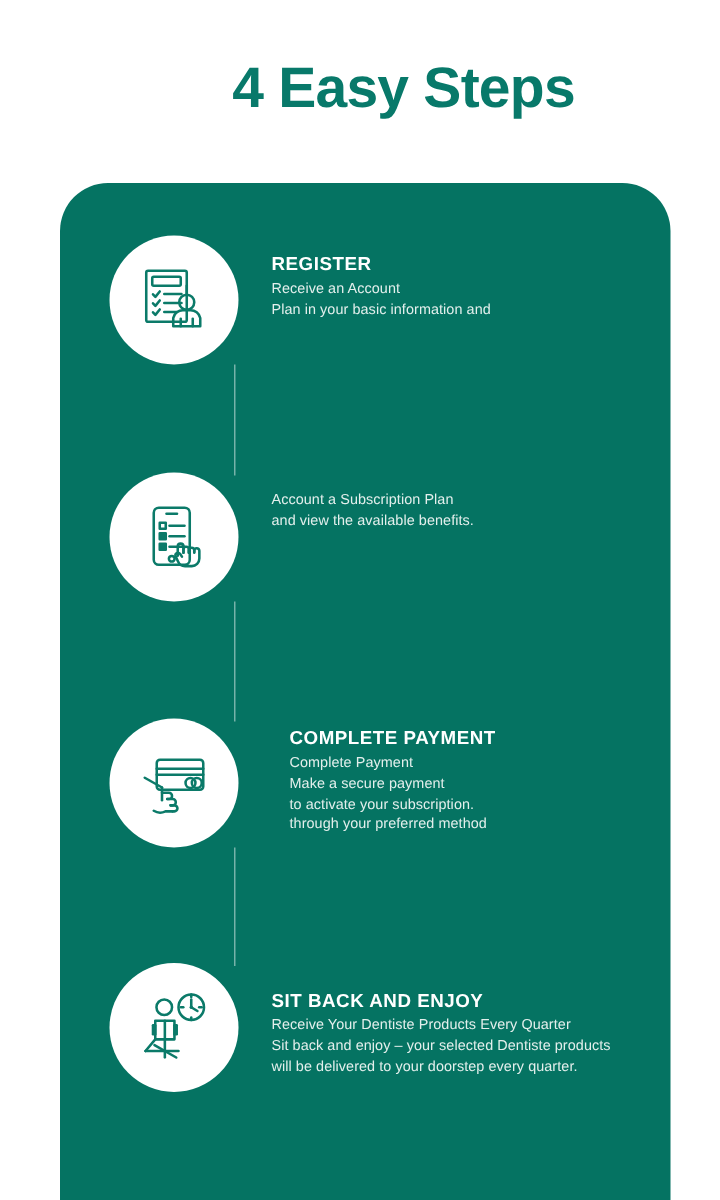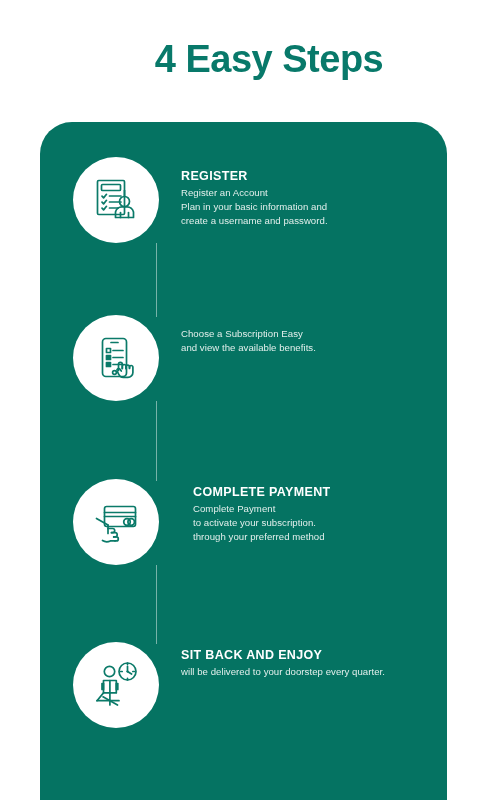--- a/index.html
+++ b/index.html
@@ -126,23 +126,22 @@
           <path d="M25.5 43.5 v-5.5 a6.6 6.6 0 0 1 6.6 -5.2 h4.8 a6.6 6.6 0 0 1 6.6 5.2 v5.5 z"></path>
           <line x1="30.5" y1="43.5" x2="30.5" y2="38.5"></line>
           <line x1="38.5" y1="43.5" x2="38.5" y2="38.5"></line>
           <line x1="34.5" y1="22.5" x2="34.5" y2="16.5"></line>
         </svg>
       </span>
     </div>
     <div class="step-text" style="top: 12px;">
       <div class="step-heading">REGISTER</div>
       <div class="step-body">
-        <span class="line">Register an Account</span>
+        <span class="line">Receive an Account</span>
         <span class="line">Plan in your basic information and</span>
-        <span class="line">create a username and password.</span>
       </div>
     </div>
   </div>
 
   <div class="step-row" style="top: 193px;">
     <div class="step-badge">
       <span>
         <svg width="52" height="52" viewBox="0 0 52 52" fill="none" stroke="#0b7a69" stroke-width="1.7" stroke-linecap="round" stroke-linejoin="round">
           <rect x="12.5" y="6.5" width="24" height="38" rx="3.4"></rect>
           <line x1="21" y1="10.5" x2="28" y2="10.5"></line>
@@ -155,21 +154,21 @@
           <line x1="23" y1="32.5" x2="33" y2="32.5"></line>
           <path d="M28.5 38.5 v-6.2 a1.9 1.9 0 0 1 3.8 0 v4.2"></path>
           <path d="M32.3 36.5 v-2.2 a1.8 1.8 0 0 1 3.6 0 v2.2"></path>
           <path d="M35.9 36.5 v-1.6 a1.8 1.8 0 0 1 3.6 0 v1.6"></path>
           <path d="M39.5 36 v-0.8 a1.7 1.7 0 0 1 3.4 0 v5.2 a5 5 0 0 1 -5 5 h-4.6 a5 5 0 0 1 -4.6 -3.1 l-1.6 -3.4 a1.7 1.7 0 0 1 2.9 -1.7 l1.3 1.9"></path>
         </svg>
       </span>
     </div>
     <div class="step-text" style="top: 12px;">
       <div class="step-body">
-        <span class="line">Choose a Subscription Easy</span>
+        <span class="line">Account a Subscription Plan</span>
         <span class="line">and view the available benefits.</span>
       </div>
     </div>
   </div>
 
   <div class="step-row" style="top: 357px;">
     <div class="step-badge">
       <span>
         <svg width="54" height="54" viewBox="0 0 54 54" fill="none" stroke="#0b7a69" stroke-width="1.7" stroke-linecap="round" stroke-linejoin="round">
           <rect x="15.5" y="11.5" width="31" height="20" rx="2.2"></rect>
@@ -183,20 +182,21 @@
           <path d="M22.5 37.7 h3.6 a2.1 2.1 0 0 1 0 4.2 h-1.4"></path>
           <path d="M24.7 41.9 h2.6 a2 2 0 0 1 0 4 h-1.3"></path>
           <path d="M13.5 45.5 a8 8 0 0 0 7.8 0.4 l4.7 0"></path>
         </svg>
       </span>
     </div>
     <div class="step-text" style="top: 6px; margin-left: 12px;">
       <div class="step-heading">COMPLETE PAYMENT</div>
       <div class="step-body">
         <span class="line">Complete Payment</span>
+        <span class="line">Make a secure payment</span>
         <span class="line">to activate your subscription.</span>
         <span class="line">through your preferred method</span>
       </div>
     </div>
   </div>
 
   <div class="step-row" style="top: 520px;">
     <div class="step-badge">
       <span>
         <svg width="54" height="54" viewBox="0 0 54 54" fill="none" stroke="#0b7a69" stroke-width="1.7" stroke-linecap="round" stroke-linejoin="round">
@@ -213,21 +213,23 @@
           <path d="M20.9 22.5 v12.4"></path>
           <path d="M13 25.5 h1.5 v6 h-1.5 z"></path>
           <path d="M27.3 25.5 h1.5 v6 h-1.5 z"></path>
           <path d="M14.5 34.9 l-6.5 7.8"></path>
           <path d="M20.9 34.9 v12"></path>
           <path d="M8 42.7 h22"></path>
           <path d="M14 38.8 l14.5 8.2"></path>
         </svg>
       </span>
     </div>
-    <div class="step-text" style="top: 6px;">
+    <div class="step-text" style="top: 18px;">
       <div class="step-heading">SIT BACK AND ENJOY</div>
       <div class="step-body">
+        <span class="line">Receive Your Dentiste Products Every Quarter</span>
+        <span class="line">Sit back and enjoy – your selected Dentiste products</span>
         <span class="line">will be delivered to your doorstep every quarter.</span>
       </div>
     </div>
   </div>
 
 </div>
 
 </body></html>

